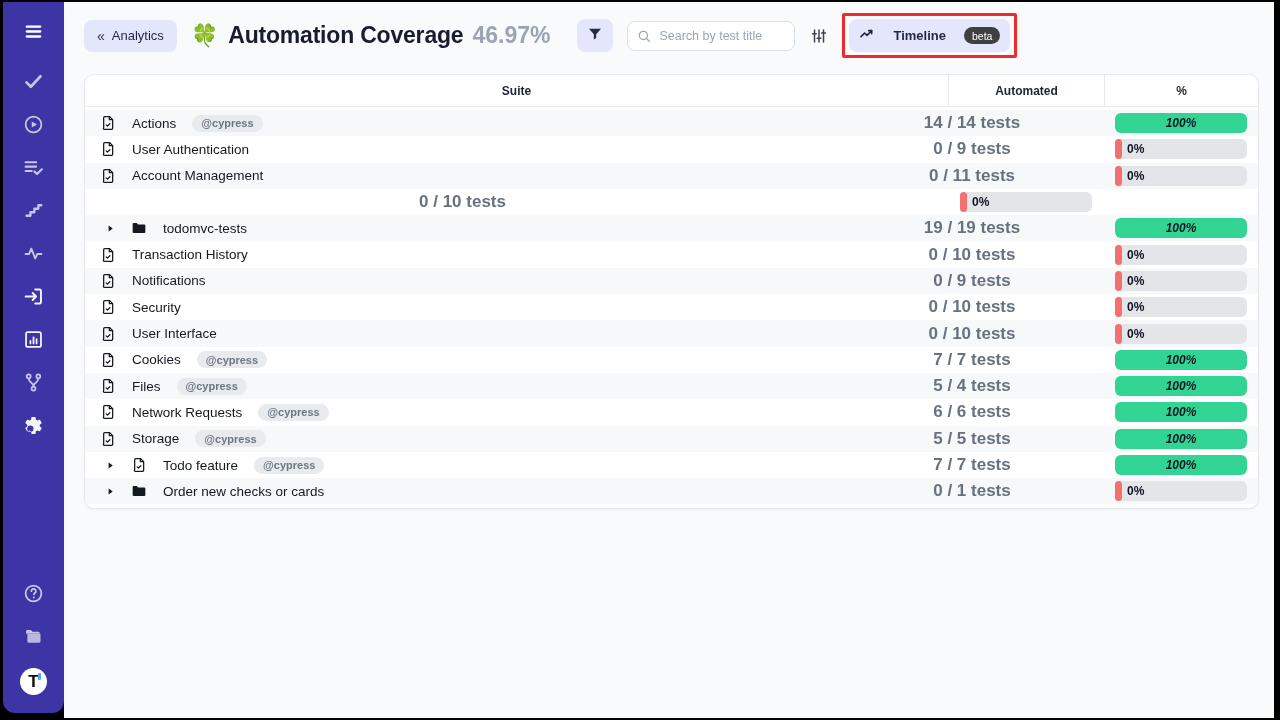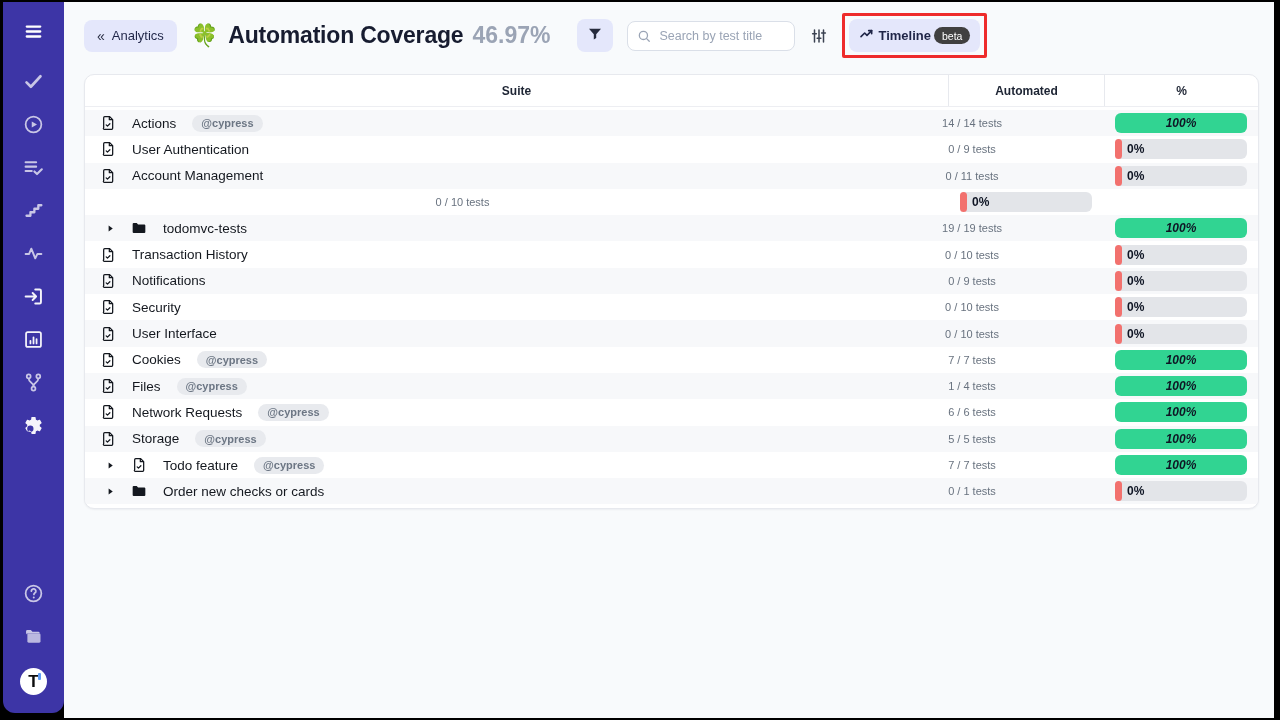--- a/index.html
+++ b/index.html
@@ -37,41 +37,41 @@
   .btn-filter { margin-left:27px; padding:7px 10px; }
   .btn-filter svg { width:16px; height:16px; }
   .search-wrap { margin-left:14px; position:relative; }
   .search-wrap svg { position:absolute; left:10px; top:8px; width:14px; height:14px; }
   .search-input { width:168px; height:30px; border:1px solid #dadfe8; border-radius:8px; background:#fff;
                   padding:0 8px 0 31px; font-size:12.5px; font-family:inherit; color:#334; outline:none; }
   .search-input::placeholder { color:#9aa4b5; }
   .sliders-btn { margin-left:13px; background:none; border:none; cursor:pointer; padding:2px; display:flex; }
   .sliders-btn svg { width:18px; height:18px; }
   .timeline-box { margin-left:12px; border:3px solid #ee2b2b; padding:3px 4px; border-radius:2px; }
-  .btn-timeline { padding:7px 10px; font-size:13px; font-weight:700; gap:3px; }
+  .btn-timeline { padding:7px 10px; font-size:13px; font-weight:700; gap:18px; }
   .btn-timeline svg { width:16px; height:16px; }
   .beta-pill { background:#404040; color:#fff; font-size:10.5px; font-weight:400; padding:2.5px 8px; border-radius:9px; }
 
   
   .card { margin-top:20px; background:#fff; border:1px solid #e7e9ee; border-radius:10px; overflow:hidden;
           box-shadow:0 1px 2px rgba(16,24,40,.05); padding-bottom:4px; }
   .thead { display:grid; grid-template-columns:1fr 156px 154px; height:32px; border-bottom:1px solid #edeef2; }
   .th { display:flex; align-items:center; justify-content:center; font-size:12px; font-weight:700; color:#1d2433; }
   .th + .th { border-left:1px solid #e7e9ee; }
   .rows { padding-top:3px; }
   .row { display:grid; grid-template-columns:1fr 156px 154px; height:26.3px; align-items:center; }
   .row:nth-child(odd) { background:#f7f8fa; }
   .suite-cell { display:flex; align-items:center; padding-left:15px; gap:16px; }
   .suite-cell.child { padding-left:21px; }
   .chev-icon svg { width:9px; height:9px; display:block; }
   .suite-icon svg { width:16px; height:16px; display:block; }
   .suite-name { font-size:13.5px; font-weight:500; color:#14181f; }
   .tag-badge { font-size:11px; color:#6c7684; background:#e8eaee; border-radius:10px; padding:2.5px 9px;font-weight:bold; }
   .count-cell { display:flex; justify-content:center; }
-  .count-cell span { font-size:11px; color:#68727f; margin-right:108px; white-space:nowrap; }
+  .count-cell span { font-size:17px; color:#68727f; margin-right:108px; white-space:nowrap;font-weight:bold; }
   .pct-cell { display:flex; justify-content:center; align-items:center; }
   .bar { width:132px; height:20px; border-radius:6px; font-size:12px; font-weight:700; color:#0f1524; }
   .bar.full { background:#31d492; display:flex; align-items:center; justify-content:center;font-style:italic; }
   .bar.zero { background:#e3e5e9; display:flex; align-items:center; }
   .bar.zero .sliver { width:7px; height:20px; background:#f2716e; border-radius:5px; margin-right:5px; flex:0 0 7px; }
 </style>
 </head>
 <body>
 
 <div class="frame">
@@ -424,21 +424,21 @@
     <svg viewBox="0 0 24 24" fill="none" stroke="#14181f" stroke-width="1.9" stroke-linejoin="round">
                   <path d="M5.5 4A1.5 1.5 0 017 2.5h7.5L19 7v13a1.5 1.5 0 01-1.5 1.5H7A1.5 1.5 0 015.5 19V4z"></path>
                   <path d="M14 2.8V7h4.6"></path>
                   <path d="M9.3 14.8l1.9 1.9 3.6-3.6" stroke-linecap="round"></path>
                 </svg>
   </span>
               <span class="suite-name">Files</span>
               <span class="tag-badge">@cypress</span>
             </div>
             <div class="count-cell">
-              <span>1 / 4 tests</span>
+              <span>5 / 4 tests</span>
             </div>
             <div class="pct-cell">
               <div class="bar full">
                 <span>100%</span>
               </div>
             </div>
           </div>
           <div class="row">
             <div class="suite-cell">
               <span class="suite-icon">

